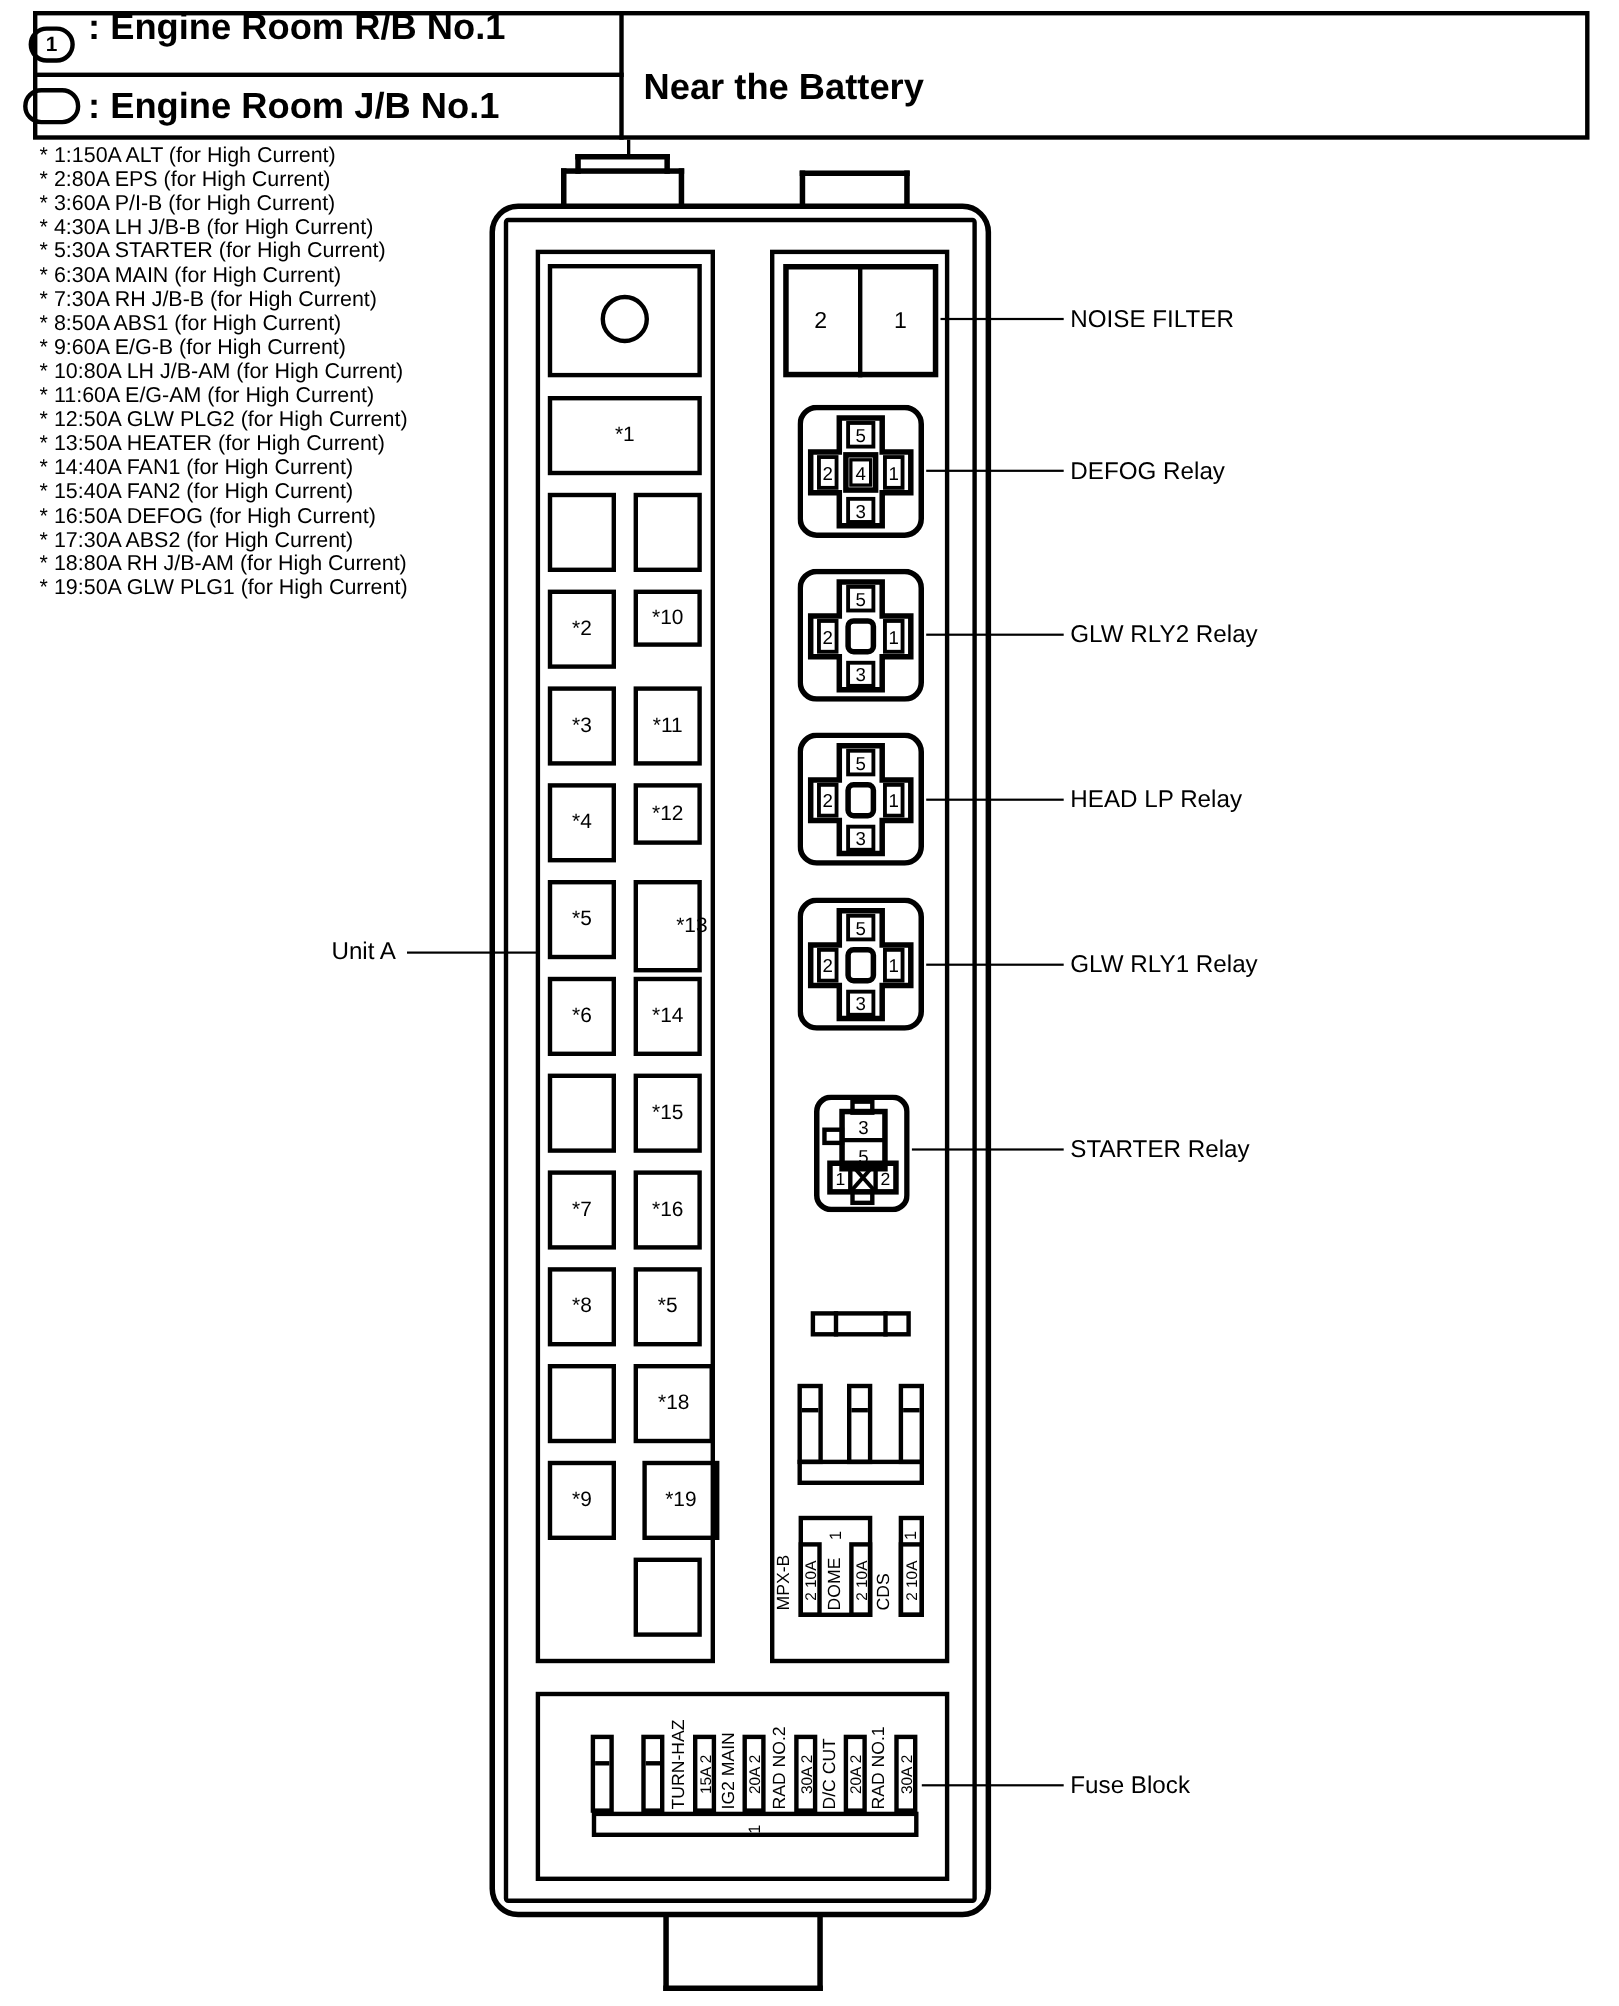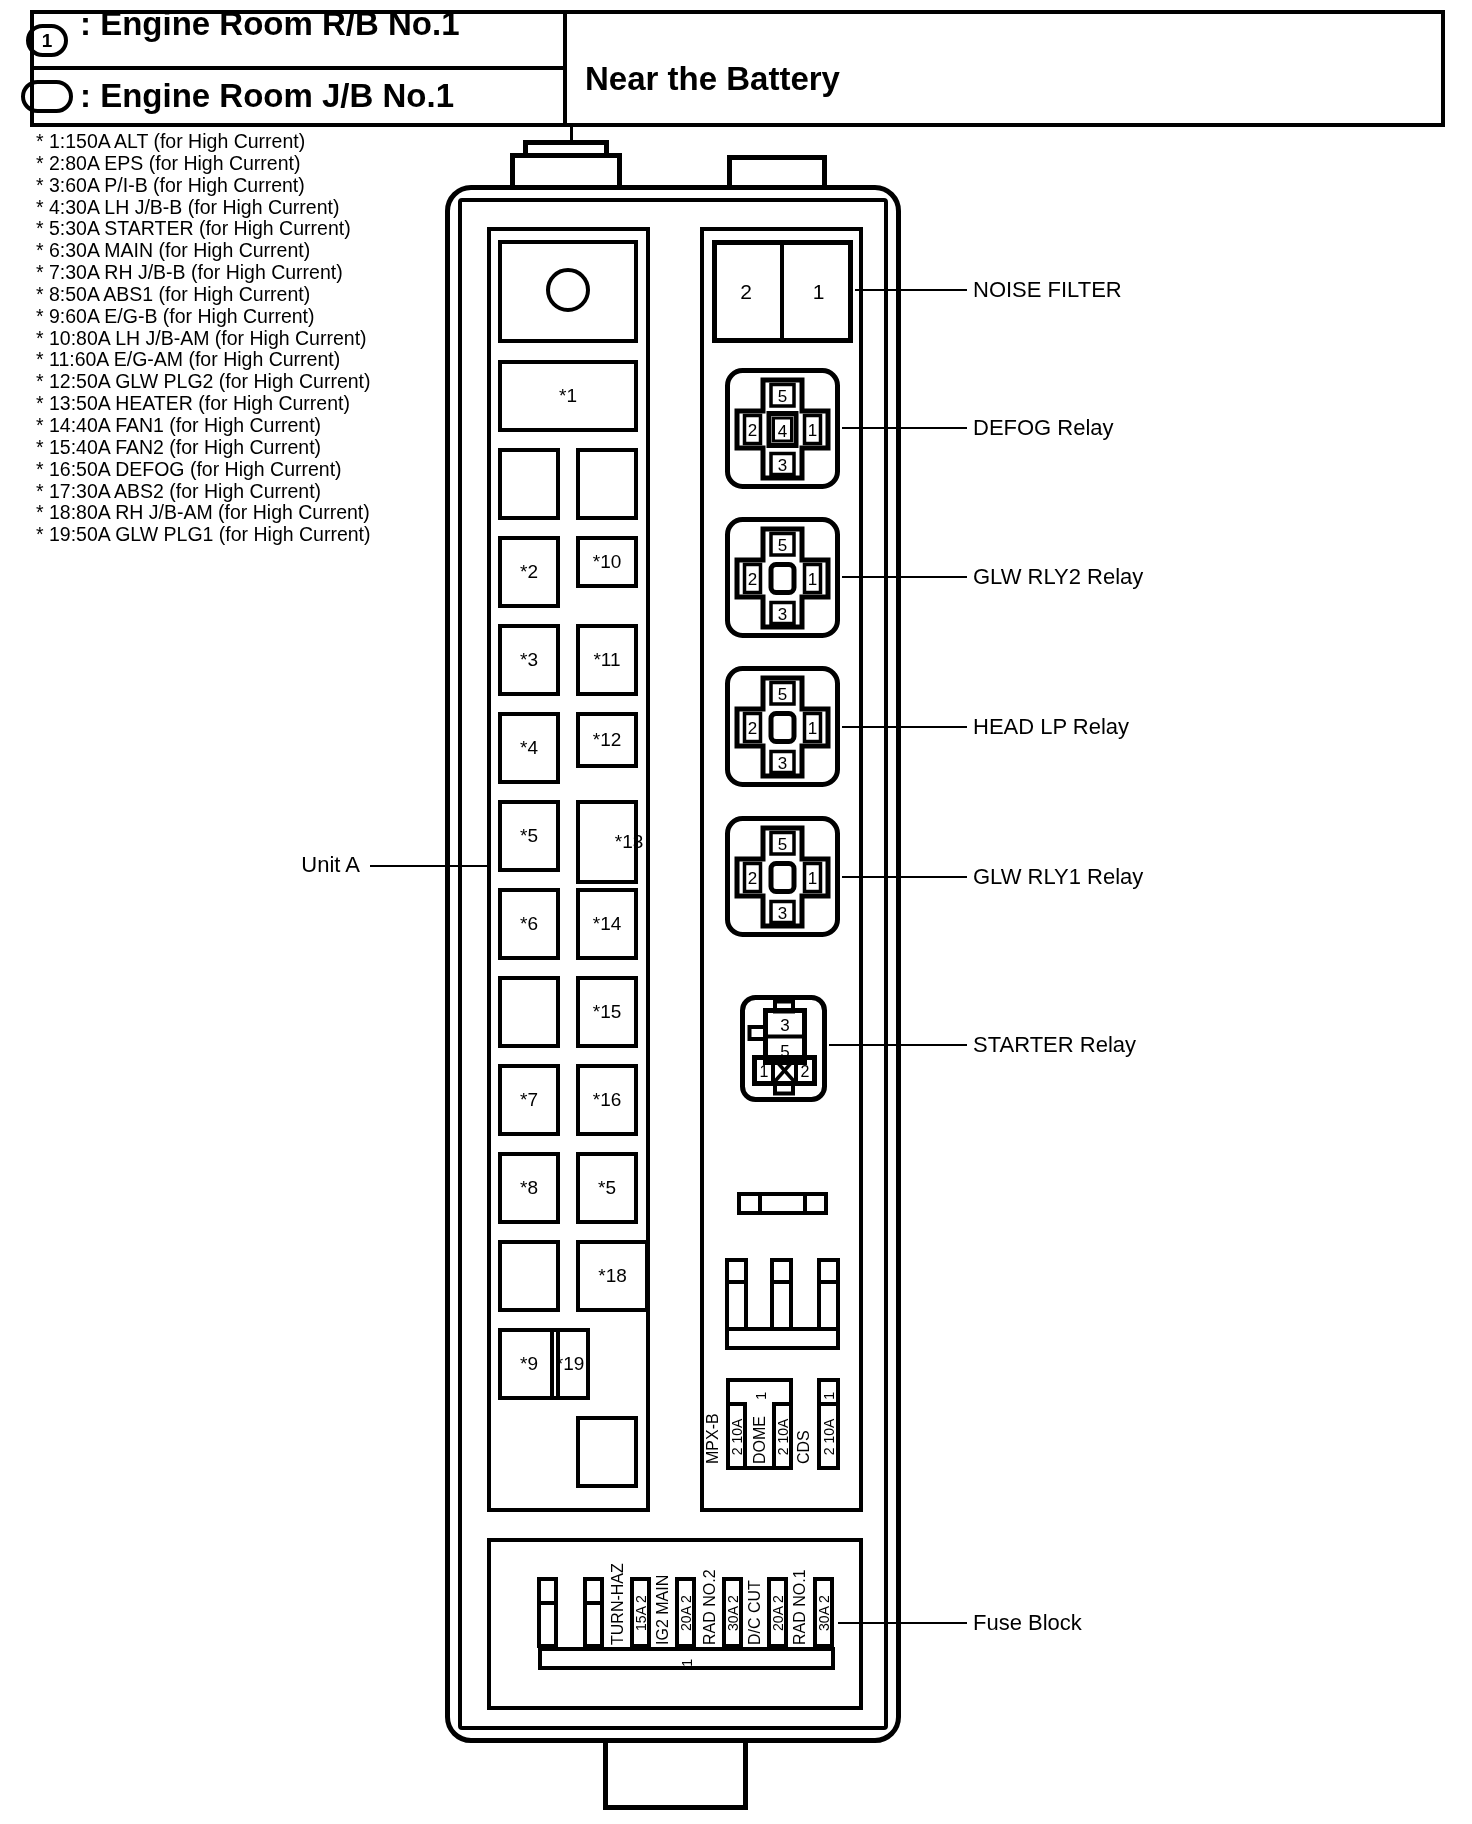--- a/index.html
+++ b/index.html
@@ -101,21 +101,21 @@
       <div class="box fuse-label" style="left: 576px; top: 888px; width: 62px; height: 72px;">*14</div>
       <div class="box fuse-label" style="left: 498px; top: 976px; width: 62px; height: 72px;"></div>
       <div class="box fuse-label" style="left: 576px; top: 976px; width: 62px; height: 72px;">*15</div>
       <div class="box fuse-label" style="left: 498px; top: 1064px; width: 62px; height: 72px;">*7</div>
       <div class="box fuse-label" style="left: 576px; top: 1064px; width: 62px; height: 72px;">*16</div>
       <div class="box fuse-label" style="left: 498px; top: 1152px; width: 62px; height: 72px;">*8</div>
       <div class="box fuse-label" style="left: 576px; top: 1152px; width: 62px; height: 72px;">*5</div>
       <div class="box fuse-label" style="left: 498px; top: 1240px; width: 62px; height: 72px;"></div>
       <div class="box fuse-label" style="left: 576px; top: 1240px; width: 73px; height: 72px;">*18</div>
       <div class="box fuse-label" style="left: 498px; top: 1328px; width: 62px; height: 72px;">*9</div>
-      <div class="box fuse-label" style="left: 550px; top: 1328px; width: 40px; height: 72px;">*19</div>
+      <div class="box fuse-label" style="left: 584px; top: 1328px; width: 70px; height: 72px;">*19</div>
       <div class="box fuse-label" style="left: 576px; top: 1416px; width: 62px; height: 72px;"></div>
     </div>
 
   <div class="box" style="left:700px;top:227px;width:163px;height:1285px;"></div>
 
   <div class="box b5" style="left:712px;top:240px;width:141px;height:103px;"></div>
   <div class="line" style="left:780px;top:240px;width:4px;height:103px;"></div>
   <div class="cell-num" style="left:712px;top:240px;width:68px;height:103px;">
     <span>2</span>
   </div>

